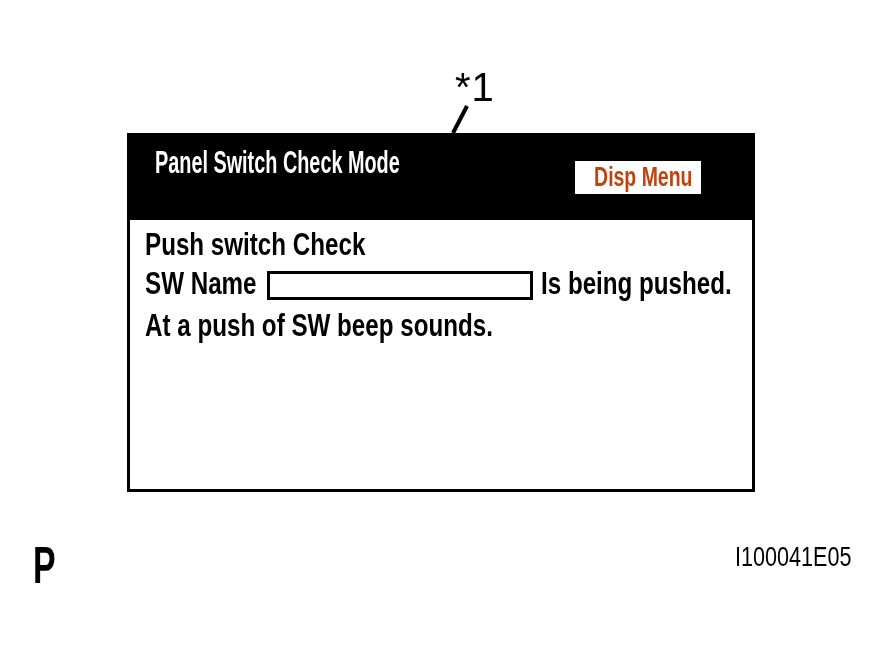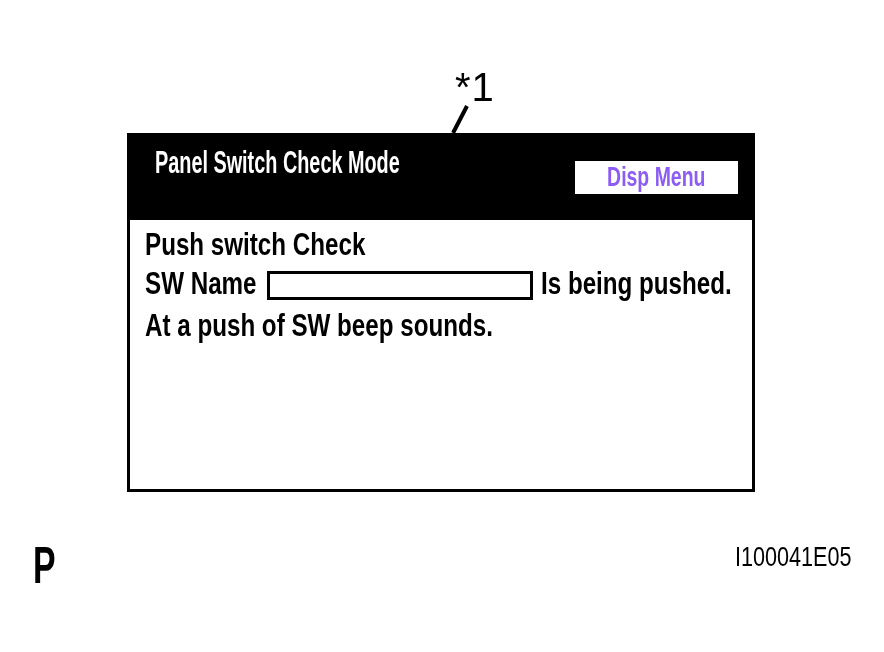--- a/index.html
+++ b/index.html
@@ -81,27 +81,26 @@
     line-height: 32px;
     font-weight: 700;
     transform: scaleX(0.62);
     transform-origin: left top;
     white-space: nowrap;
   }
   .disp-menu-button {
     position: absolute;
     left: 448px;
     top: 28px;
-    width: 163px;
+    width: 126px;
     height: 33px;
     background: #ffffff;
-    color: #8b5cf6;
+    color: #c2410c;
     display: flex;
     align-items: center;
-    justify-content: center;
     cursor: pointer;
   }
   .disp-menu-button span {
     display: inline-block;
     font-size: 27px;
     line-height: 27px;
     font-weight: 700;
     transform: scaleX(0.72);
     transform-origin: center center;
     white-space: nowrap;

